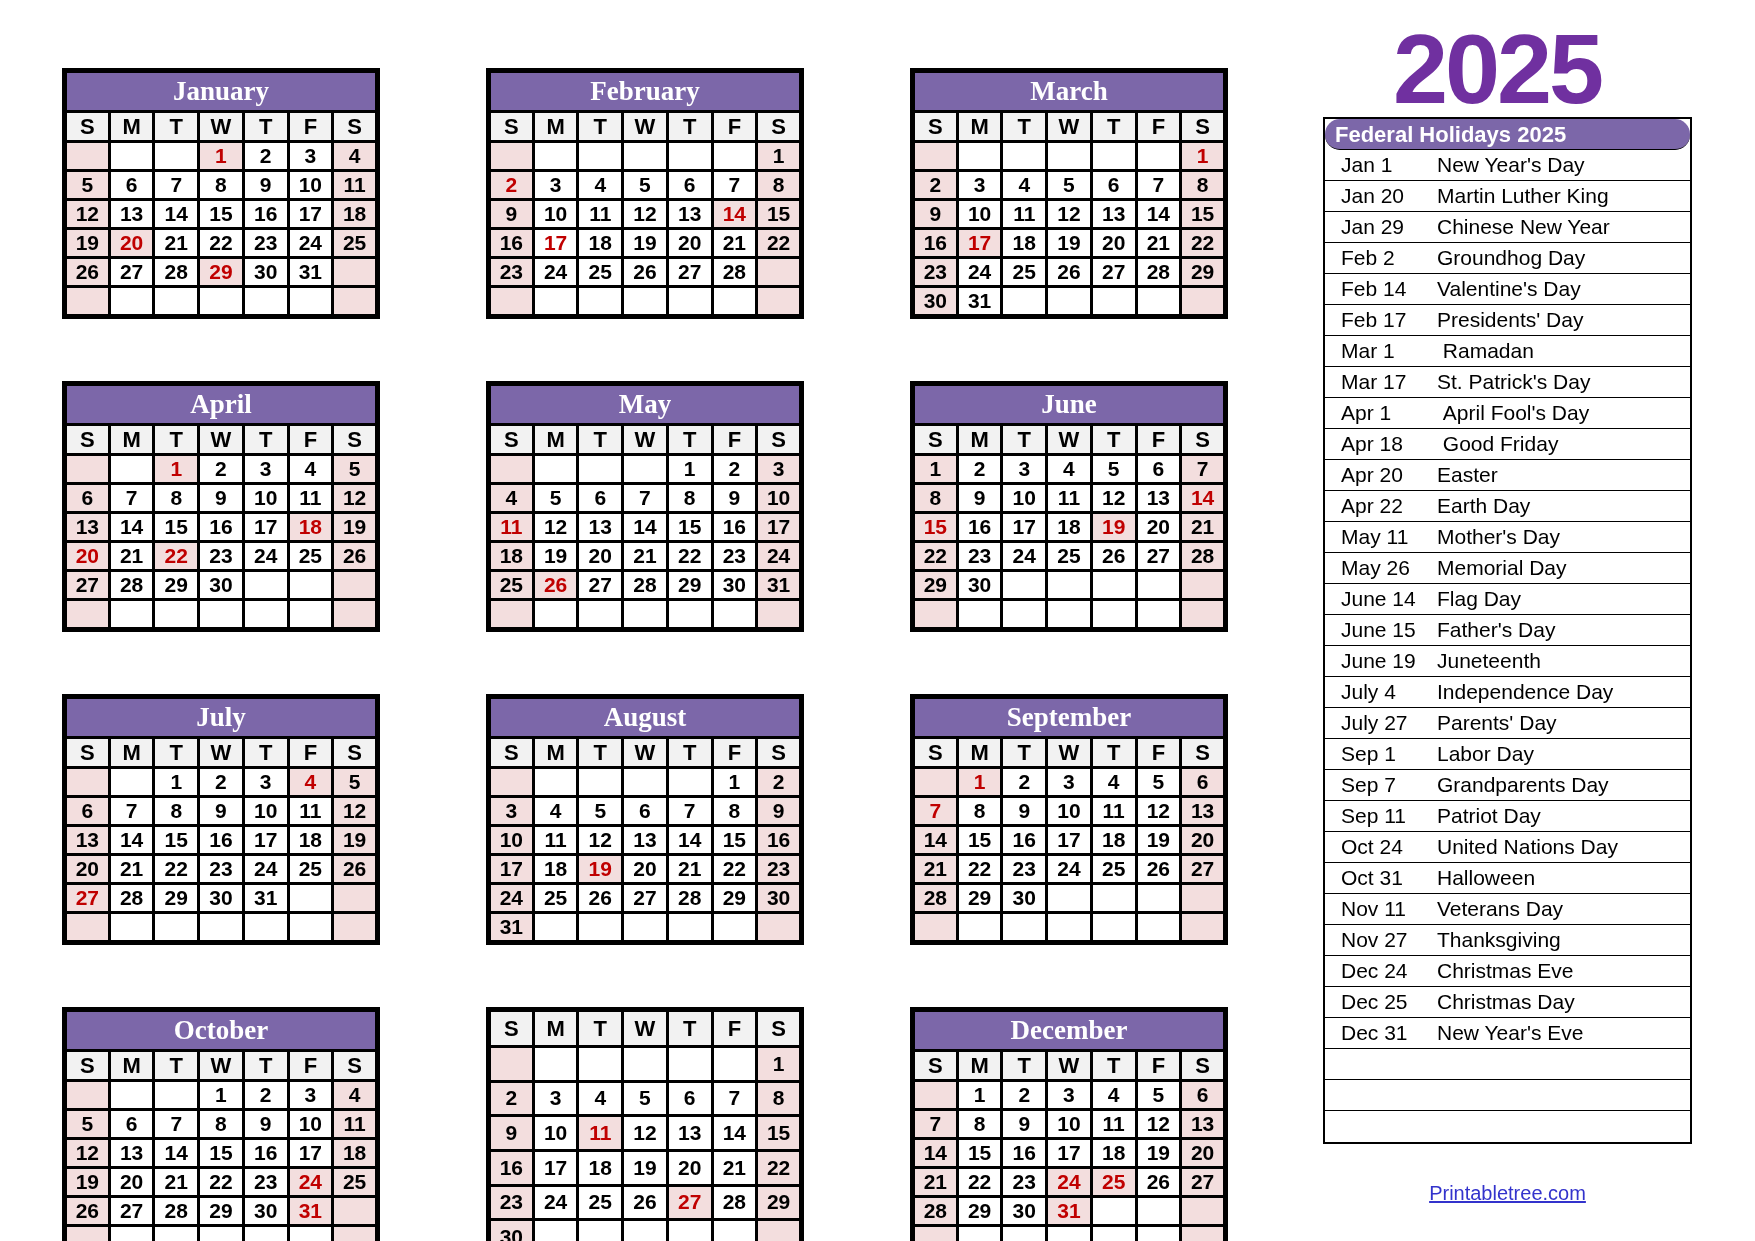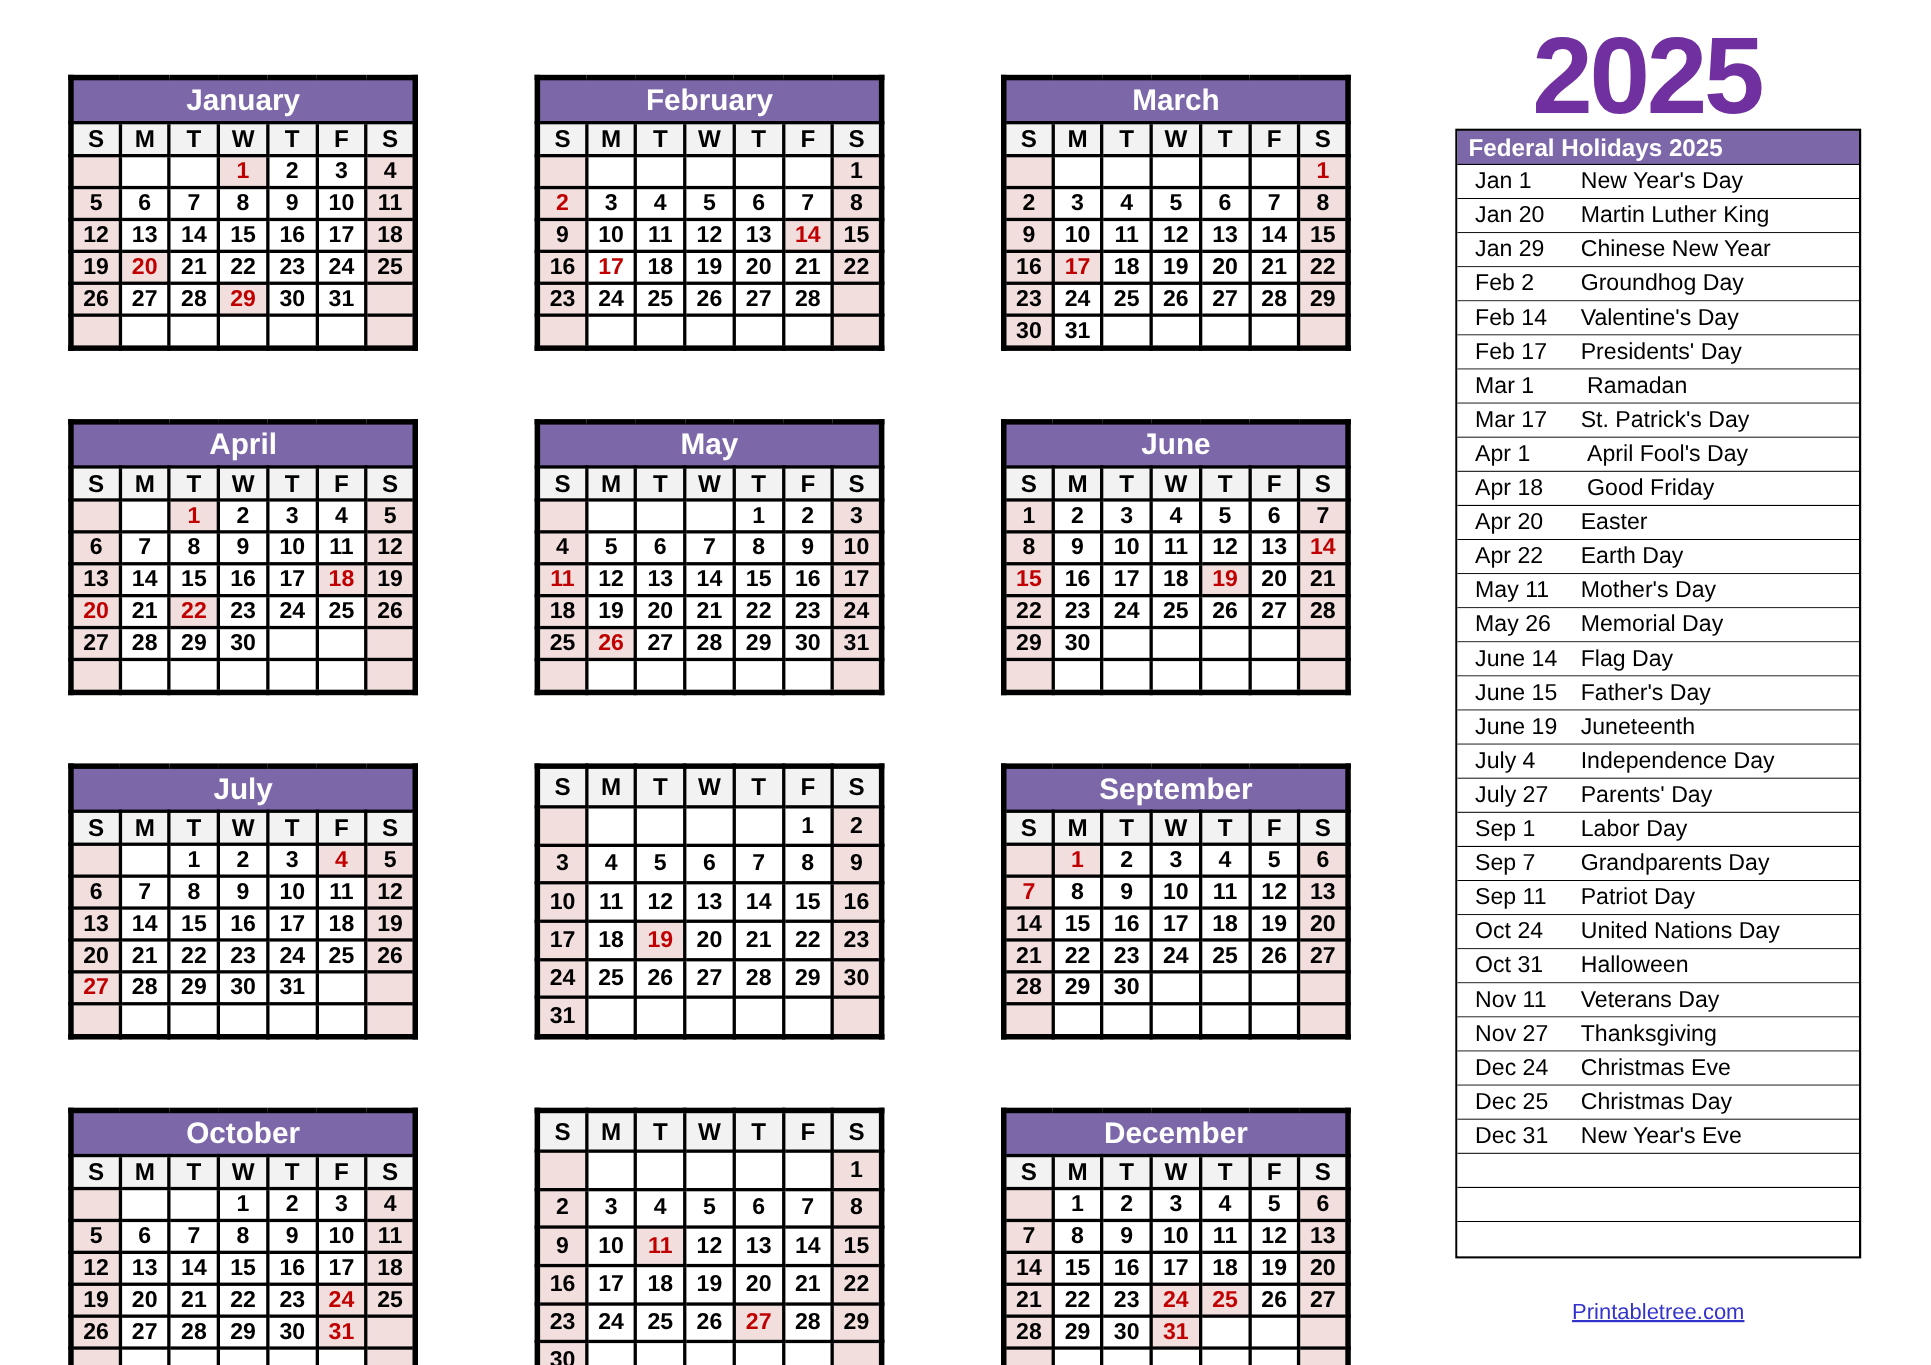--- a/index.html
+++ b/index.html
@@ -13,40 +13,40 @@
     font-size:99px;font-weight:900;letter-spacing:-3px;color:var(--titlepurple,#7030A0);margin-top:12px;
   }
   
   #months{
     position:absolute;left:62px;top:68px;
     display:grid;grid-template-columns:repeat(3,318px);column-gap:106px;row-gap:62px;
   }
   table.month{border-collapse:collapse;width:318px;table-layout:fixed;border:5px solid #000;}
   td.mtitle{
     background:var(--purple,#7C67A9);color:#fff;font-weight:bold;font-size:27px;
-    text-align:center;height:37px;border:3px solid #000;padding:0;
+    text-align:center;height:37px;border:3px solid #000;padding:0;font-family:Liberation Serif, serif;
   }
   td.wday{
     background:#F2F2F2;font-weight:bold;font-size:22px;text-align:center;
     height:27px;border:3px solid #000;padding:0;color:#000;
   }
   td.day{
     height:26px;text-align:center;font-weight:bold;font-size:21px;
     border:3px solid #000;padding:0;background:#fff;color:#000;
   }
   td.day.pink{background:var(--pink,#F3DEDE);}
   td.day.red{color:var(--red,#C00000);}
   
   #holidays{
     position:absolute;left:1323px;top:117px;width:369px;
     border:2px solid #000;box-sizing:border-box;background:#fff;
   }
   .hheader{
     background:var(--purple,#7C67A9);color:#fff;font-weight:bold;font-size:22px;
-    height:31px;line-height:31px;padding-left:10px;border-bottom:1px solid #000;box-sizing:border-box;
+    height:31px;line-height:31px;padding-left:10px;border-bottom:1px solid #000;box-sizing:border-box;border-radius:15px;
   }
   .hrow{
     display:flex;height:31px;line-height:30px;border-bottom:1px solid #000;
     box-sizing:border-box;font-size:21px;color:#000;background:#fff;
   }
   .hrow:last-child{border-bottom:none;}
   .hdate{width:112px;padding-left:16px;box-sizing:border-box;white-space:nowrap;}
   .hname{flex:1;white-space:nowrap;}
   
   #footer{position:absolute;left:1323px;top:1182px;width:369px;text-align:center;}
@@ -545,20 +545,23 @@
             <td class="day"></td>
             <td class="day"></td>
             <td class="day"></td>
             <td class="day pink"></td>
           </tr>
         </tbody>
       </table>
       <table class="month">
         <tbody>
           <tr>
+            <td colspan="7" class="mtitle">August</td>
+          </tr>
+          <tr>
             <td class="wday">S</td>
             <td class="wday">M</td>
             <td class="wday">T</td>
             <td class="wday">W</td>
             <td class="wday">T</td>
             <td class="wday">F</td>
             <td class="wday">S</td>
           </tr>
           <tr>
             <td class="day pink"></td>

